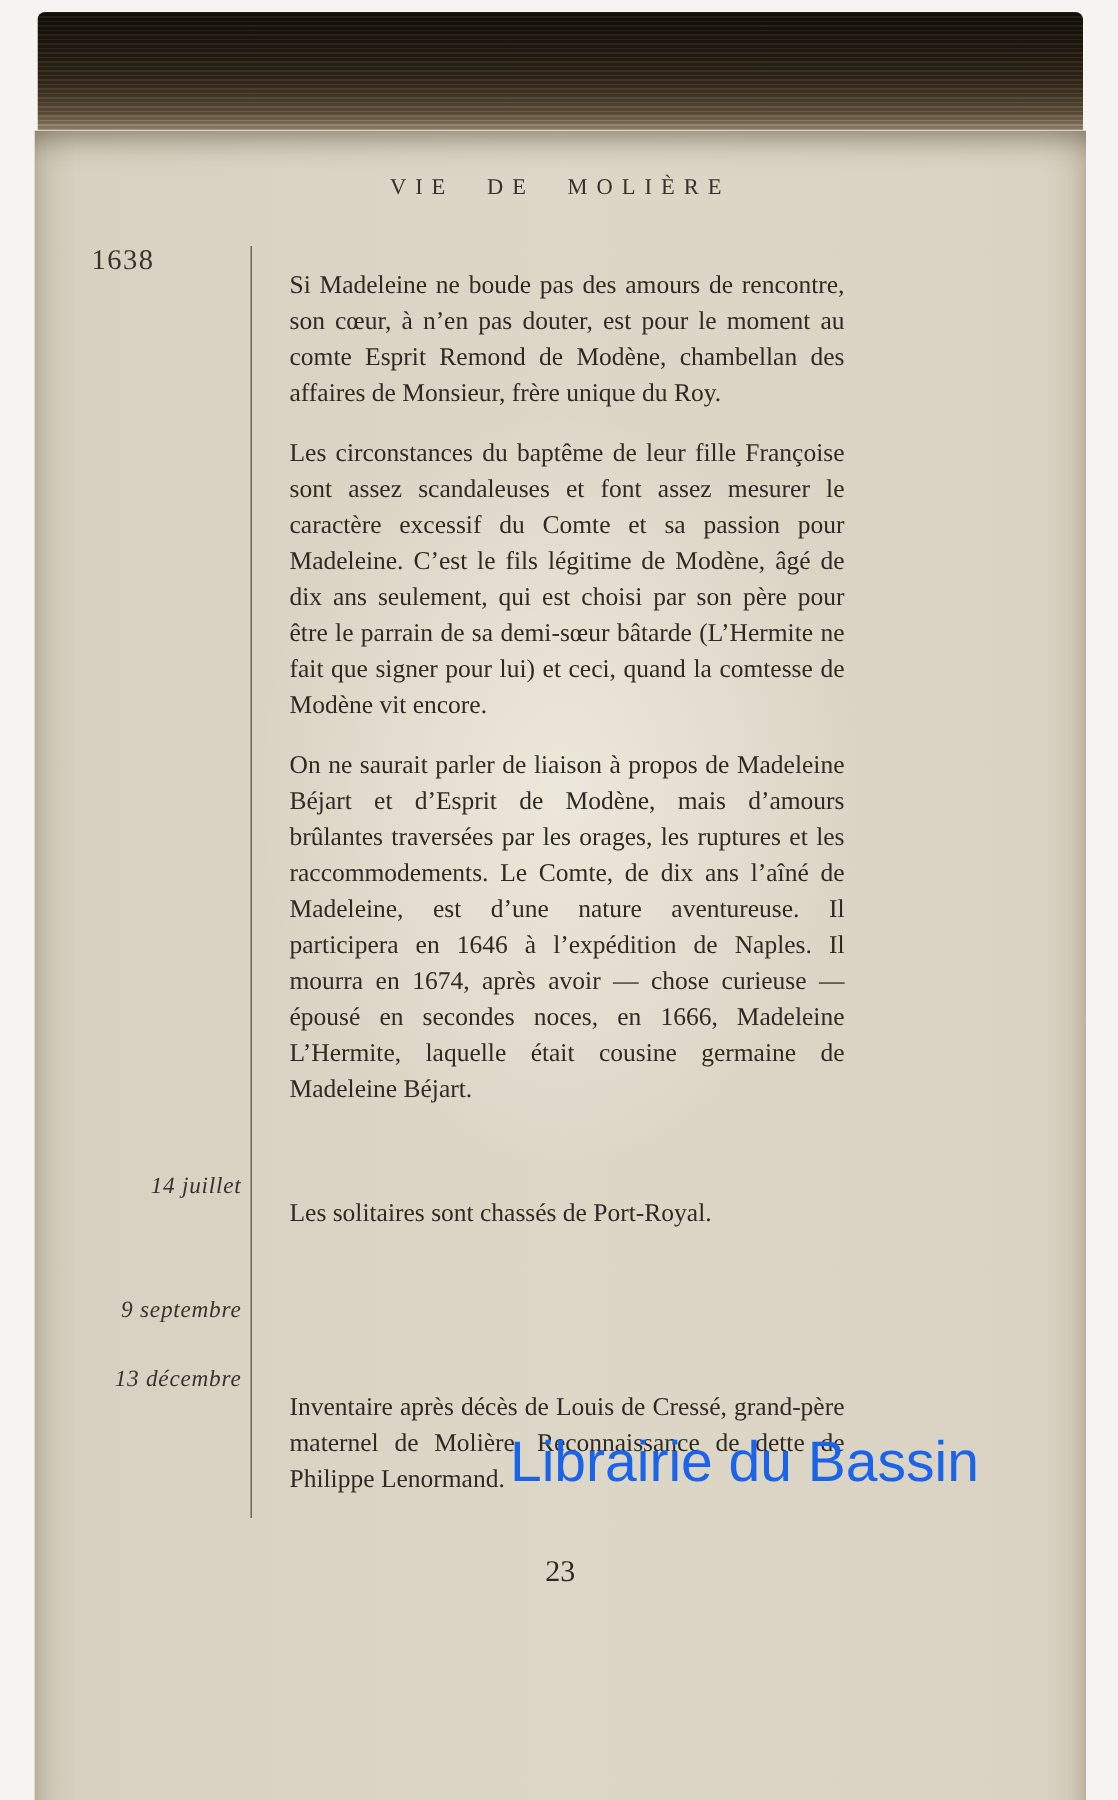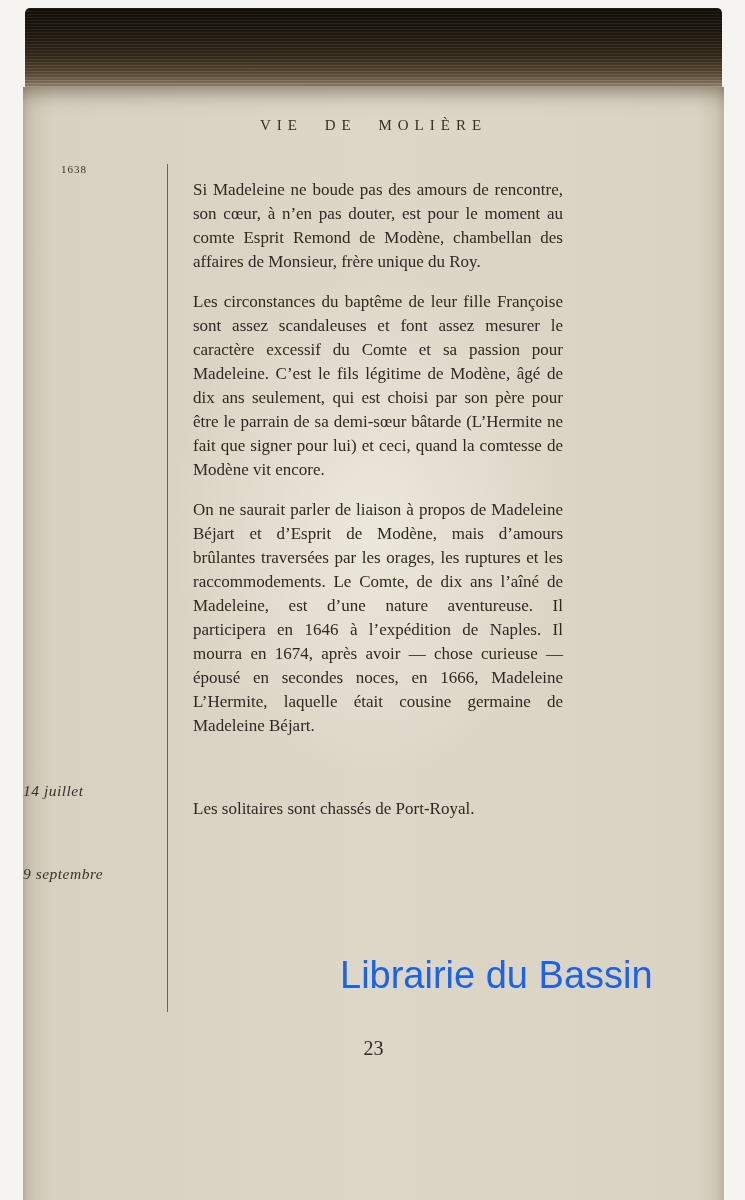--- a/index.html
+++ b/index.html
@@ -62,28 +62,29 @@
     grid-template-columns: 138px 402px;
     column-gap: 16px;
     margin-bottom: 27px;
   }
   .entry:last-child { margin-bottom: 0; }
 
   .entry-date {
     font-style: italic;
     font-size: 15.5px;
     color: #37322b;
+    text-align: right;
     padding-top: 1px;
     letter-spacing: 0.5px;
   }
   .entry-date.year {
     font-style: normal;
     text-align: left;
     padding-left: 38px;
-    font-size: 11px;
+    font-size: 19px;
     letter-spacing: 1px;
   }
 
   .entry-text {
     font-size: 17px;
     line-height: 24px;
     text-align: justify;
     color: #2e2a23;
   }
   .entry-text p { margin: 16px; }
@@ -134,20 +135,26 @@
         <div class="entry-date">14 juillet</div>
         <div class="entry-text">
           <p>Les solitaires sont chassés de Port-Royal.</p>
         </div>
       </div>
 
       <div class="entry">
         <div class="entry-date">9 septembre</div>
       </div>
 
+      <div class="entry">
+        <div class="entry-date">13 décembre</div>
+        <div class="entry-text">
+          <p>Inventaire après décès de Louis de Cressé, grand-père maternel de Molière. Reconnaissance de dette de Philippe Lenormand.</p>
+        </div>
+      </div>
     </div>
 
     <div class="page-number">23</div>
   </div>
 
   <div class="watermark">Librairie du Bassin</div>
 
 </div>
 
 </body></html>

